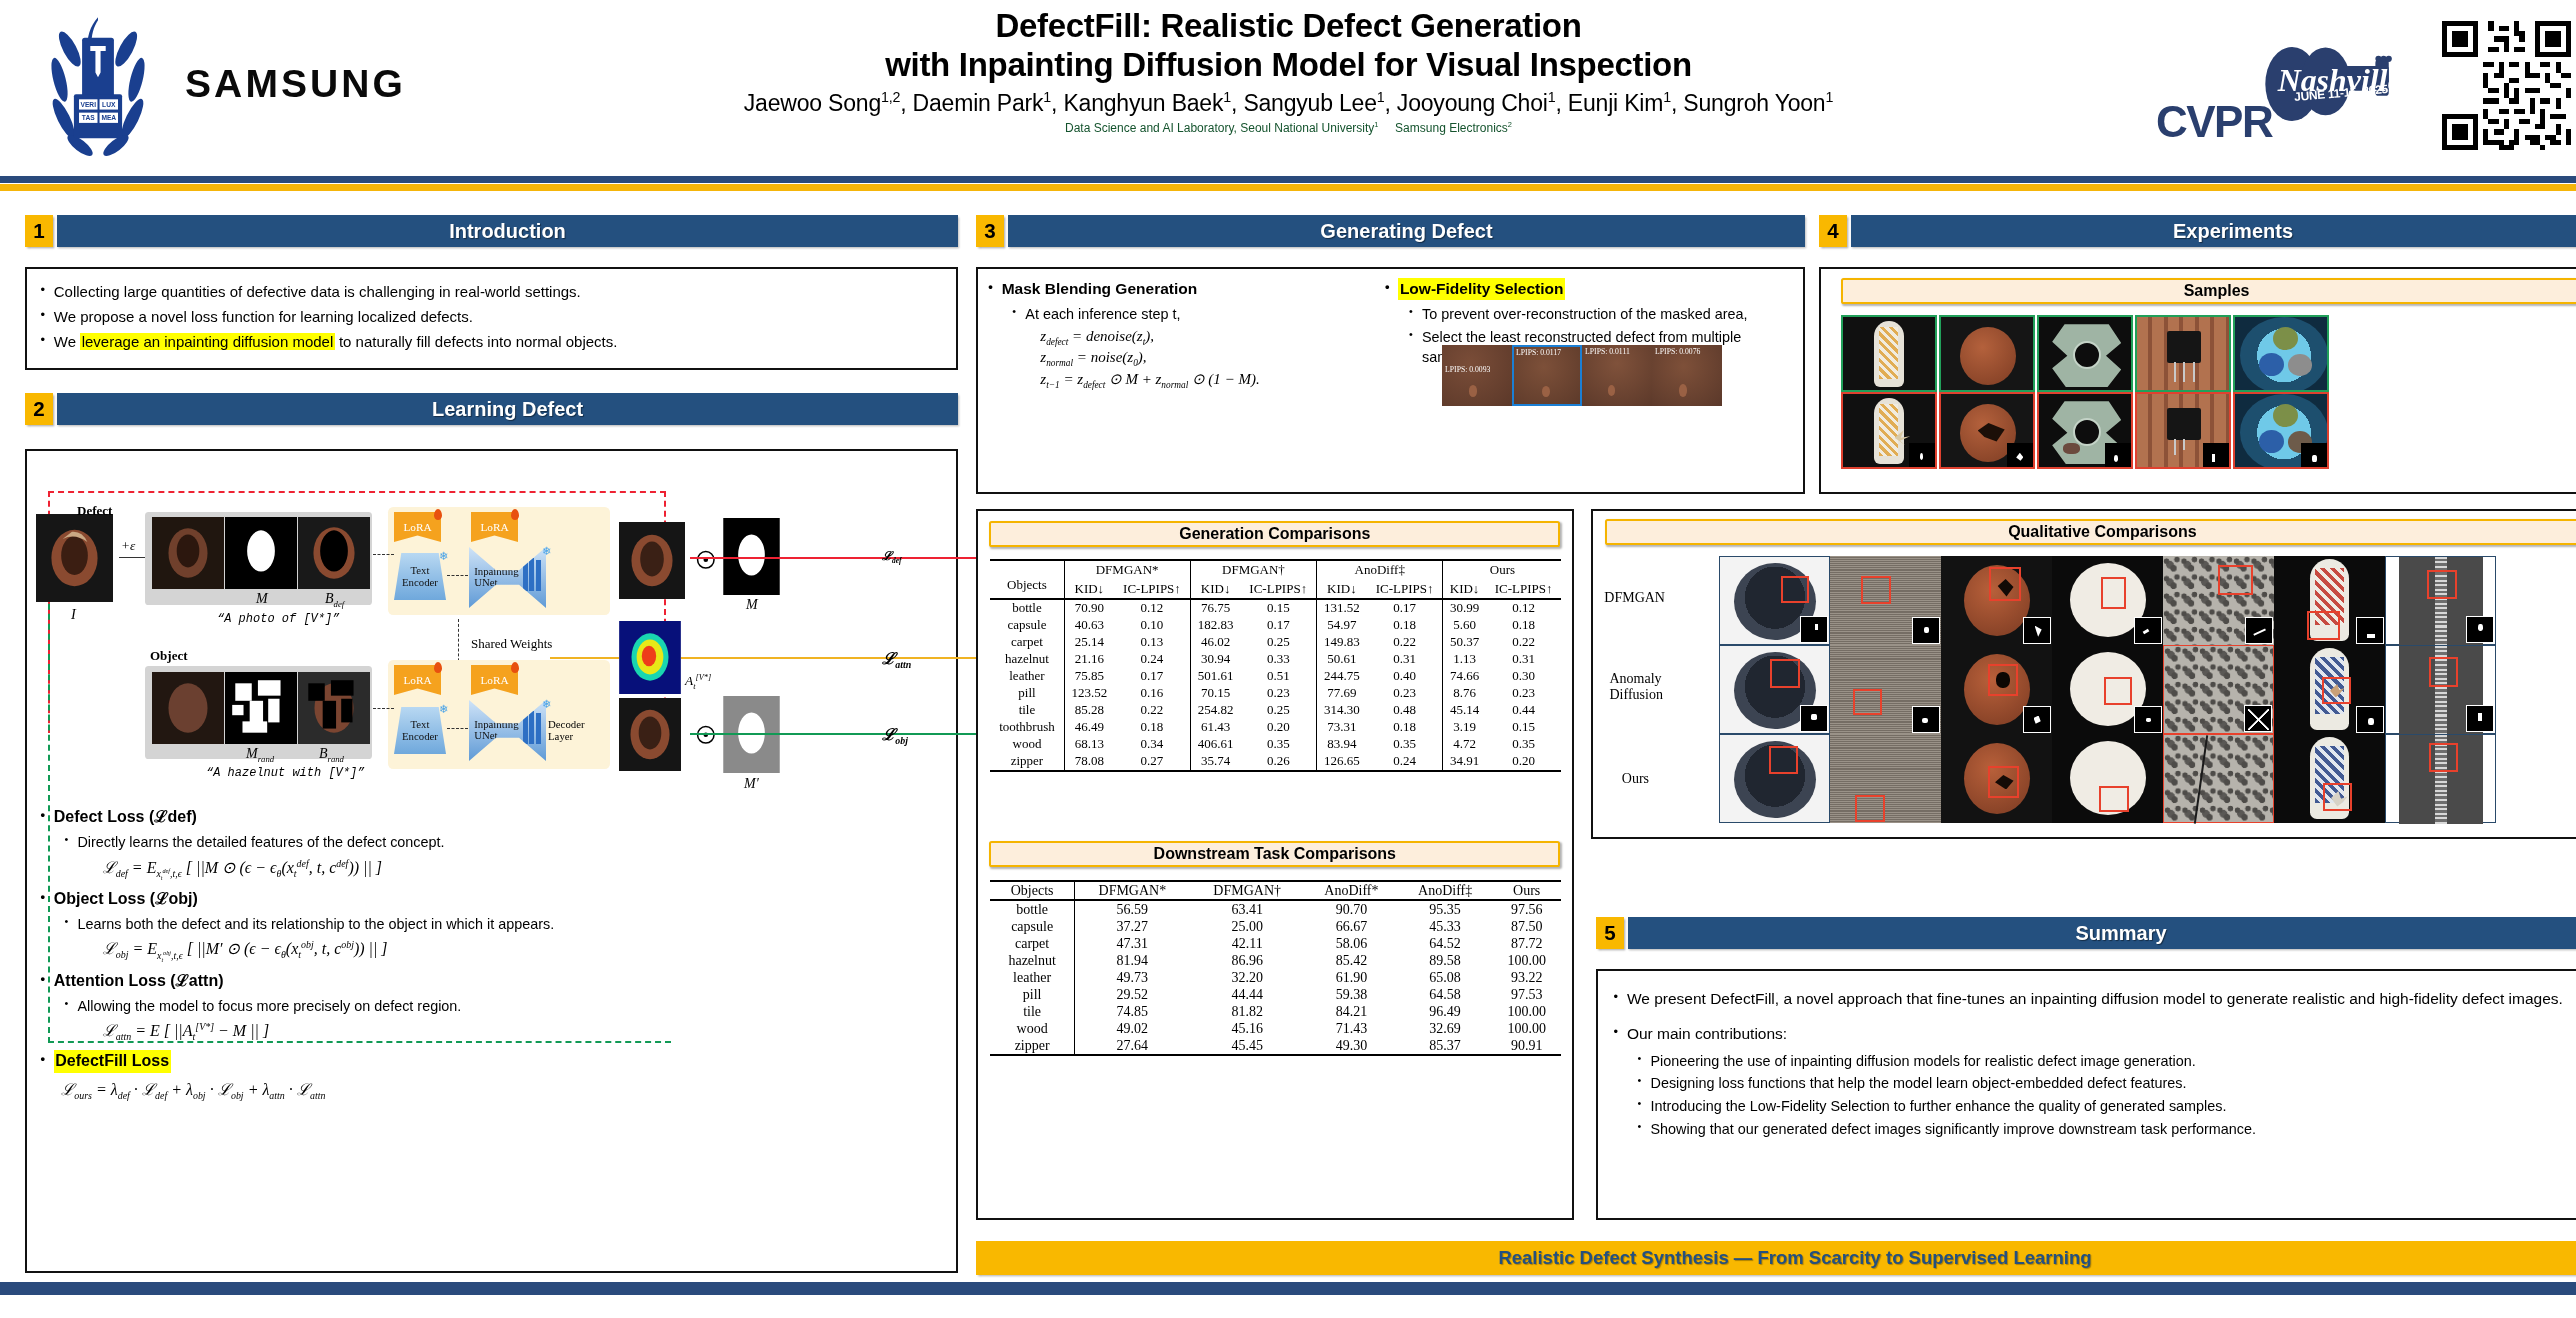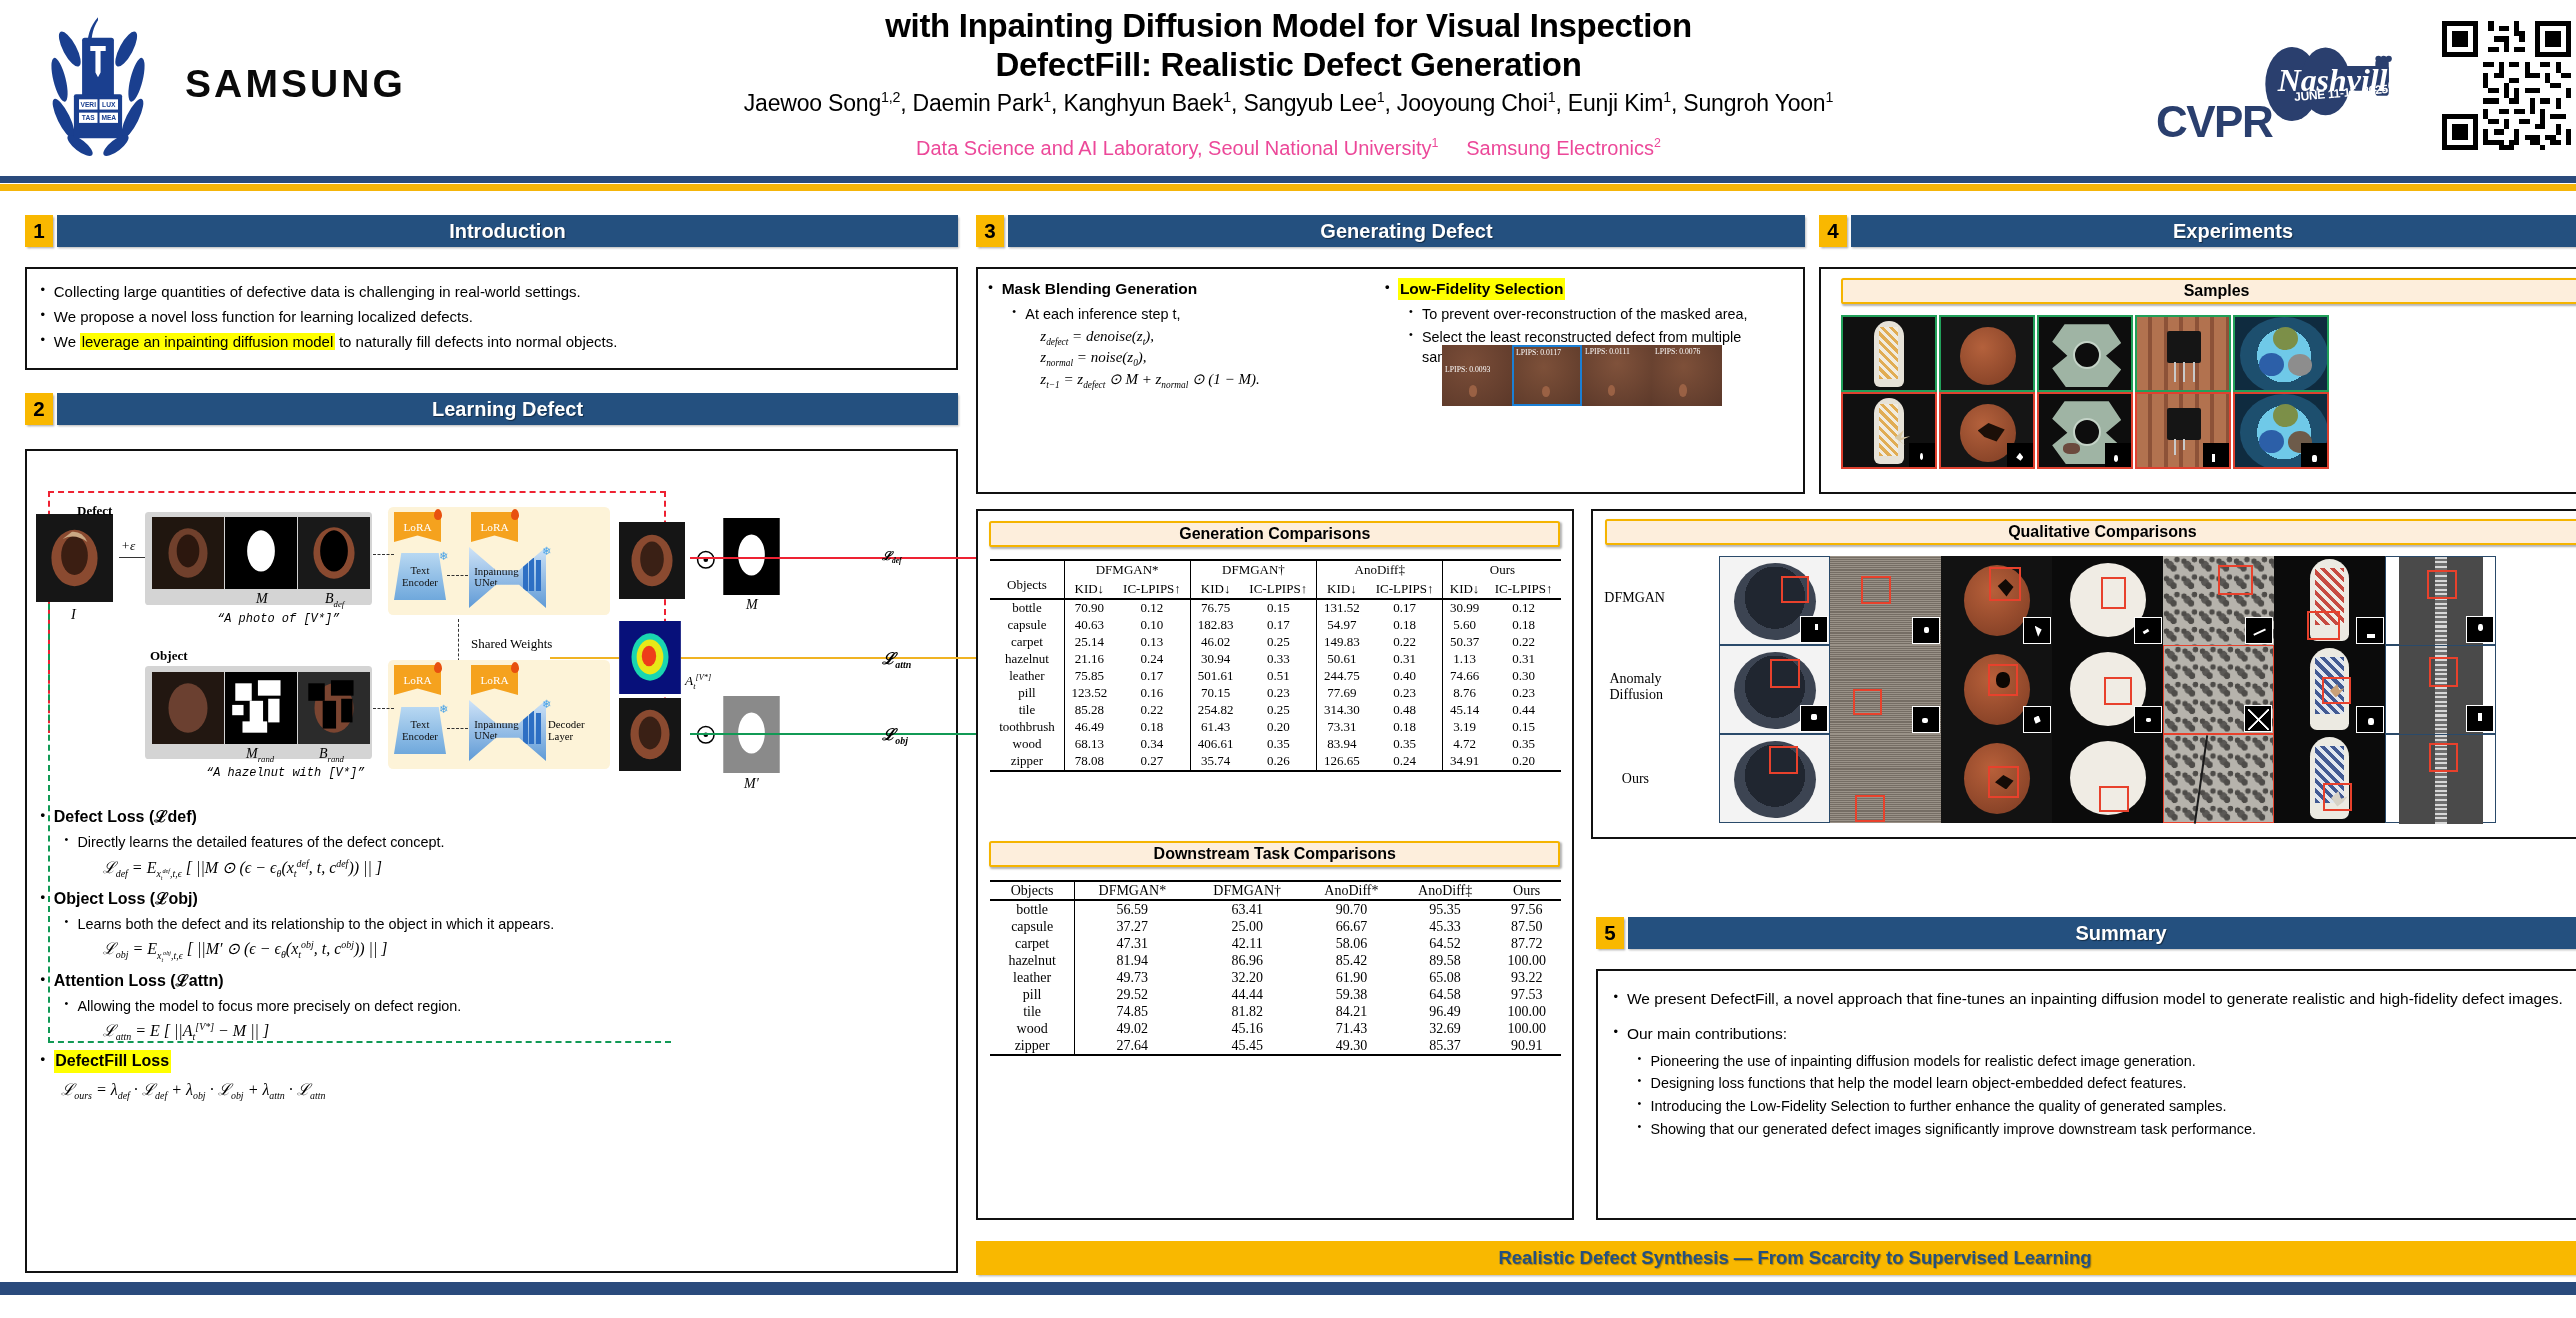--- a/index.html
+++ b/index.html
@@ -6,21 +6,21 @@
   html,body { width:2638px; height:1319px; background:#ffffff; font-family:"Liberation Sans", sans-serif; }
   .poster { position:relative; width:2638px; height:1319px; overflow:hidden; background:#fff; }
 
   
   .hdr { position:absolute; left:0; top:0; width:2638px; height:179px; }
   .snu-logo { position:absolute; left:39px; top:13px; width:118px; height:149px; }
   .samsung { position:absolute; left:185px; top:62px; font-size:39px; font-weight:bold; letter-spacing:3.1px; color:#0a0a0a; font-family:"Liberation Sans",sans-serif; }
   .title-wrap { position:absolute; left:464px; top:7.2px; width:1649px; text-align:center; }
   .t1 { font-size:33px; font-weight:bold; color:#000; line-height:1.17; letter-spacing:-0.3px;}
   .authors { font-size:23px; color:#000; margin-top:4.1px; letter-spacing:-0.2px;}
-  .affil { font-size:20px; color:#ec4899; margin-top:20px; }
+  .affil { font-size:12px; color:#14532d; margin-top:4px; }
   .sup { font-size:0.62em; vertical-align:super; }
   .cvpr { position:absolute; left:2156px; top:25px; width:242px; height:118px; }
   .cvpr-txt { position:absolute; left:0; top:40px; font-size:44px; font-weight:bold; color:#2a3f6e; letter-spacing:-1.5px; font-family:"Liberation Sans",sans-serif;margin-top:32px;}
   .guitar { position:absolute; left:100px; top:5.2px; width:139px; height:108px; }
   .gdate { position:absolute; left:138px; top:61px; font-size:12px; font-weight:bold; color:#fff; letter-spacing:-0.3px; transform:rotate(-5deg); }
   .qr { position:absolute; left:2442px; top:20.6px; width:129px; height:129px; }
 
   .rule-blue { position:absolute; left:0; top:176px; width:2638px; height:7.2px; background:#2a4a7c; }
   .rule-gold { position:absolute; left:0; top:184px; width:2638px; height:7.2px; background:#f5b50a; }
 
@@ -119,22 +119,22 @@
         <text x="96" y="183">VERI</text>
           <text x="136" y="183">LUX</text>
         <text x="96" y="209">TAS</text>
           <text x="136" y="209">MEA</text>
       </g>
     </svg>
 
     <div class="samsung">SAMSUNG</div>
 
     <div class="title-wrap">
+      <div class="t1">DefectFill: Realistic Defect Generation</div>
       <div class="t1">with Inpainting Diffusion Model for Visual Inspection</div>
-      <div class="t1">DefectFill: Realistic Defect Generation</div>
       <div class="authors">
         Jaewoo Song<span class="sup">1,2</span>, Daemin Park<span class="sup">1</span>, Kanghyun Baek<span class="sup">1</span>, Sangyub Lee<span class="sup">1</span>, Jooyoung Choi<span class="sup">1</span>, Eunji Kim<span class="sup">1</span>, Sungroh Yoon<span class="sup">1</span>
       </div>
       <div class="affil">
         Data Science and AI Laboratory, Seoul National University<span class="sup">1</span> &nbsp;&nbsp;&nbsp; Samsung Electronics<span class="sup">2</span>
       </div>
     </div>
 
     <div class="cvpr">
       <div class="cvpr-txt">CVPR</div>

